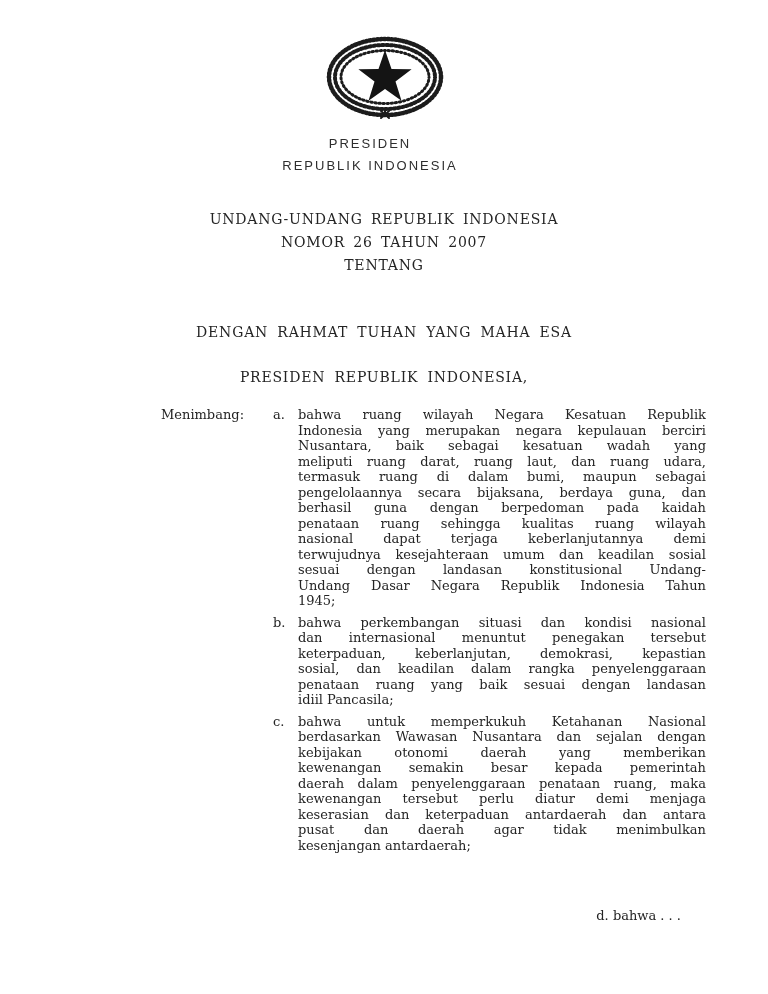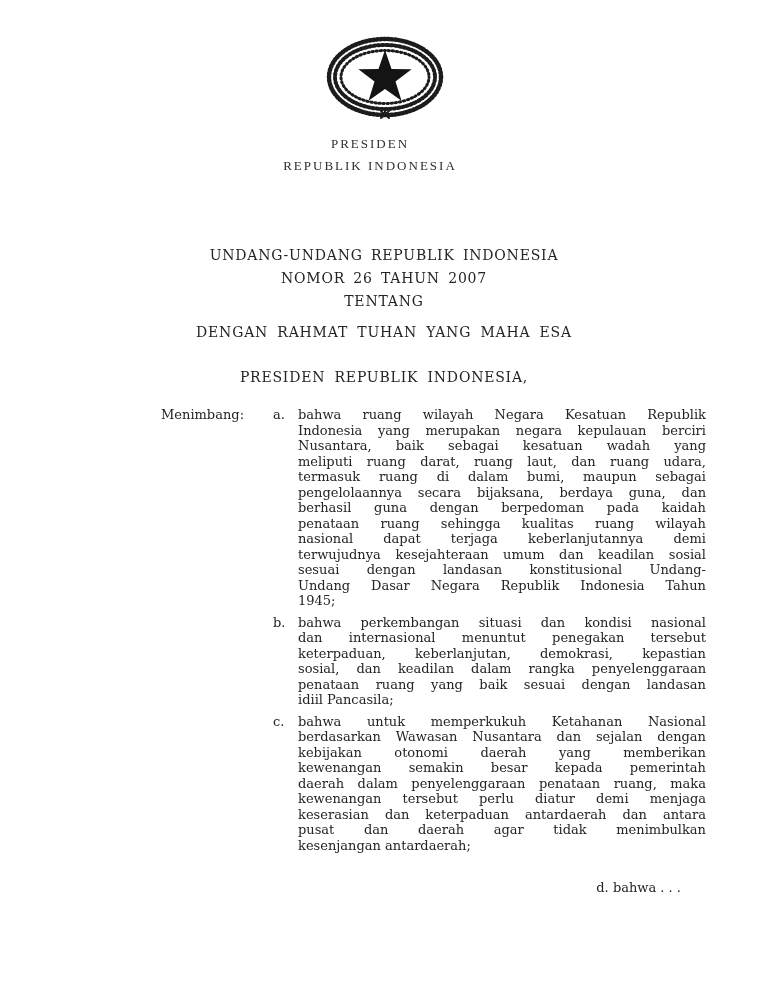--- a/index.html
+++ b/index.html
@@ -20,38 +20,37 @@
     left: 320px; top: 36px;
     width: 130px; height: 85px;
   }
   .seal svg { display:block; width:100%; height:100%; }
 
   
   .letterhead-line {
     position: absolute;
     left: 0; width: 740px;
     text-align: center;
-    font-family: Liberation Serif, serif;
+    font-family: Liberation Sans, sans-serif;
     font-size: 13px;
     letter-spacing: 2px;
     color: #2e2e2e;
   }
   .letterhead-1 { top: 136px; }
   .letterhead-2 { top: 158px; }
 
   
   .title-block {
     position: absolute;
     left: 0; top: 208px; width: 768px;
     text-align: center;
     font-size: 14px;
     letter-spacing: 0.8px;
     word-spacing: 3px;
     line-height: 23px;
-    margin-top: 36px;
   }
   .center-line {
     position: absolute;
     left: 0; width: 768px;
     text-align: center;
     font-size: 14px;
     letter-spacing: 0.8px;
     word-spacing: 4px;
   }
   .invocation { top: 324px; }
@@ -80,21 +79,21 @@
   }
   .consideration-item { display: flex; }
   .item-marker { flex: 0 0 25px; width: 25px; }
   .item-lines  { flex: 1 1 auto; min-width: 0; }
   .just-line   { text-align: justify; text-align-last: justify; }
   .just-line.last { text-align: justify; text-align-last: left; }
 
   
   .catchword {
     position: absolute;
-    top: 880px; right: 87px;
+    top: 908px; right: 87px;
     font-size: 13px;
   }
 </style>
 </head>
 <body>
 
 <div class="page">
 
   <div class="seal">
     <svg viewBox="0 0 130 85" aria-hidden="true">

